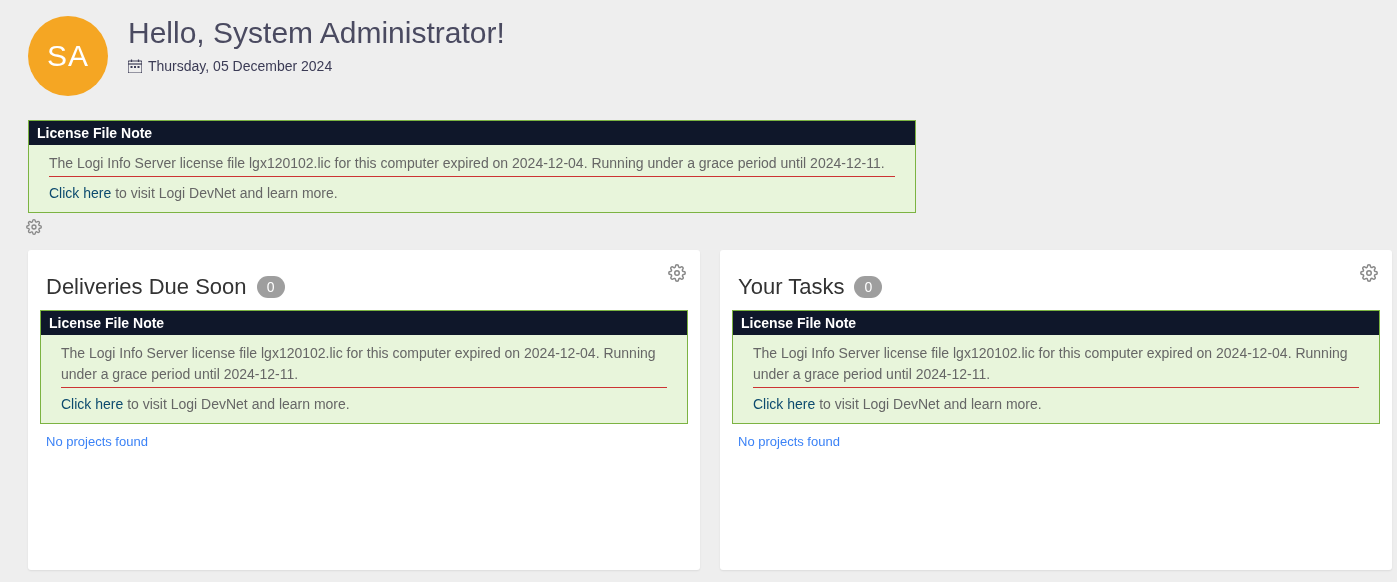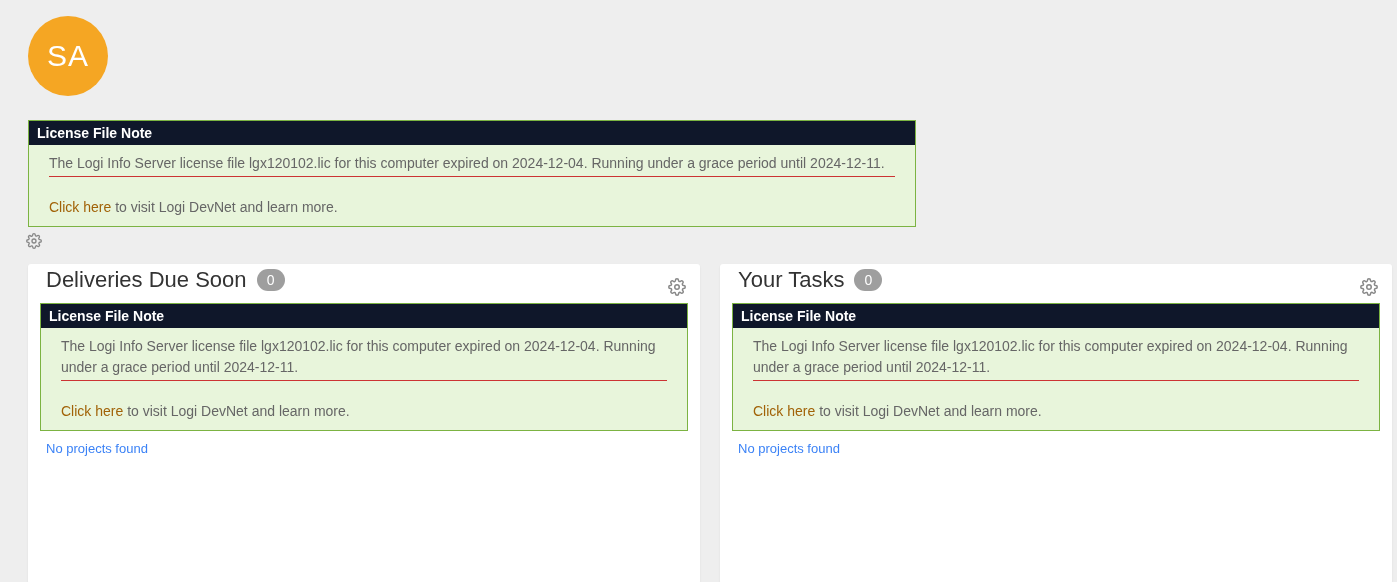--- a/index.html
+++ b/index.html
@@ -69,45 +69,45 @@
   }
   .license-body {
     padding: 8px 20px 8px 20px;
     color: #666;
     font-size: 14px;
     line-height: 1.5;
   }
   .license-body .line1 {
     border-bottom: 1px solid #cc3333;
     padding-bottom: 2px;
-    margin-bottom: 20px;
+    margin-bottom: 6px;
   }
   .license-body a {
-    color: #a16207;
+    color: #0c4a6e;
     text-decoration: none;
   }
 
   .gear-under {
     color: #888;
     margin: 2px 0 12px -2px;
   }
   .gear-under svg { width: 16px; height: 16px; }
 
   .panels {
     display: flex;
     gap: 20px;
   }
   .panel {
     background: #fff;
     border-radius: 3px;
     box-shadow: 0 1px 2px rgba(0,0,0,0.08);
     flex: 0 0 672px;
     min-height: 320px;
     position: relative;
-    padding: 3px 12px 14px 12px;
+    padding: 24px 12px 14px 12px;
   }
   .panel-head {
     display: flex;
     align-items: center;
     gap: 10px;
     padding: 0 6px 10px 6px;
   }
   .panel-title {
     font-size: 22px;
     font-weight: 400;
@@ -143,20 +143,35 @@
   }
 </style>
 </head>
 <body>
 
 <div class="page">
 
   <div class="header-row">
     <div class="avatar">
       <span>SA</span>
+    </div>
+    <div class="greeting">
+      <h1>Hello, System Administrator!</h1>
+      <div class="date-line">
+        <svg class="cal-icon" viewBox="0 0 14 14" fill="#3b3b55">
+          <rect x="0" y="2" width="14" height="12" rx="1" fill="none" stroke="#3b3b55" stroke-width="1.2"></rect>
+          <line x1="0" y1="5" x2="14" y2="5" stroke="#3b3b55" stroke-width="1.2"></line>
+          <line x1="3.5" y1="0.5" x2="3.5" y2="3" stroke="#3b3b55" stroke-width="1.2"></line>
+          <line x1="10.5" y1="0.5" x2="10.5" y2="3" stroke="#3b3b55" stroke-width="1.2"></line>
+          <rect x="2.5" y="7" width="2" height="2" fill="#3b3b55"></rect>
+          <rect x="6" y="7" width="2" height="2" fill="#3b3b55"></rect>
+          <rect x="9.5" y="7" width="2" height="2" fill="#3b3b55"></rect>
+        </svg>
+        <span>Thursday, 05 December 2024</span>
+      </div>
     </div>
   </div>
 
   <div class="license-box top-box">
     <div class="license-header">License File Note</div>
     <div class="license-body">
       <div class="line1">The Logi Info Server license file lgx120102.lic for this computer expired on 2024-12-04. Running under a grace period until 2024-12-11.</div>
       <div>
         <a href="#">Click here</a><span> to visit Logi DevNet and learn more.</span>
       </div>

